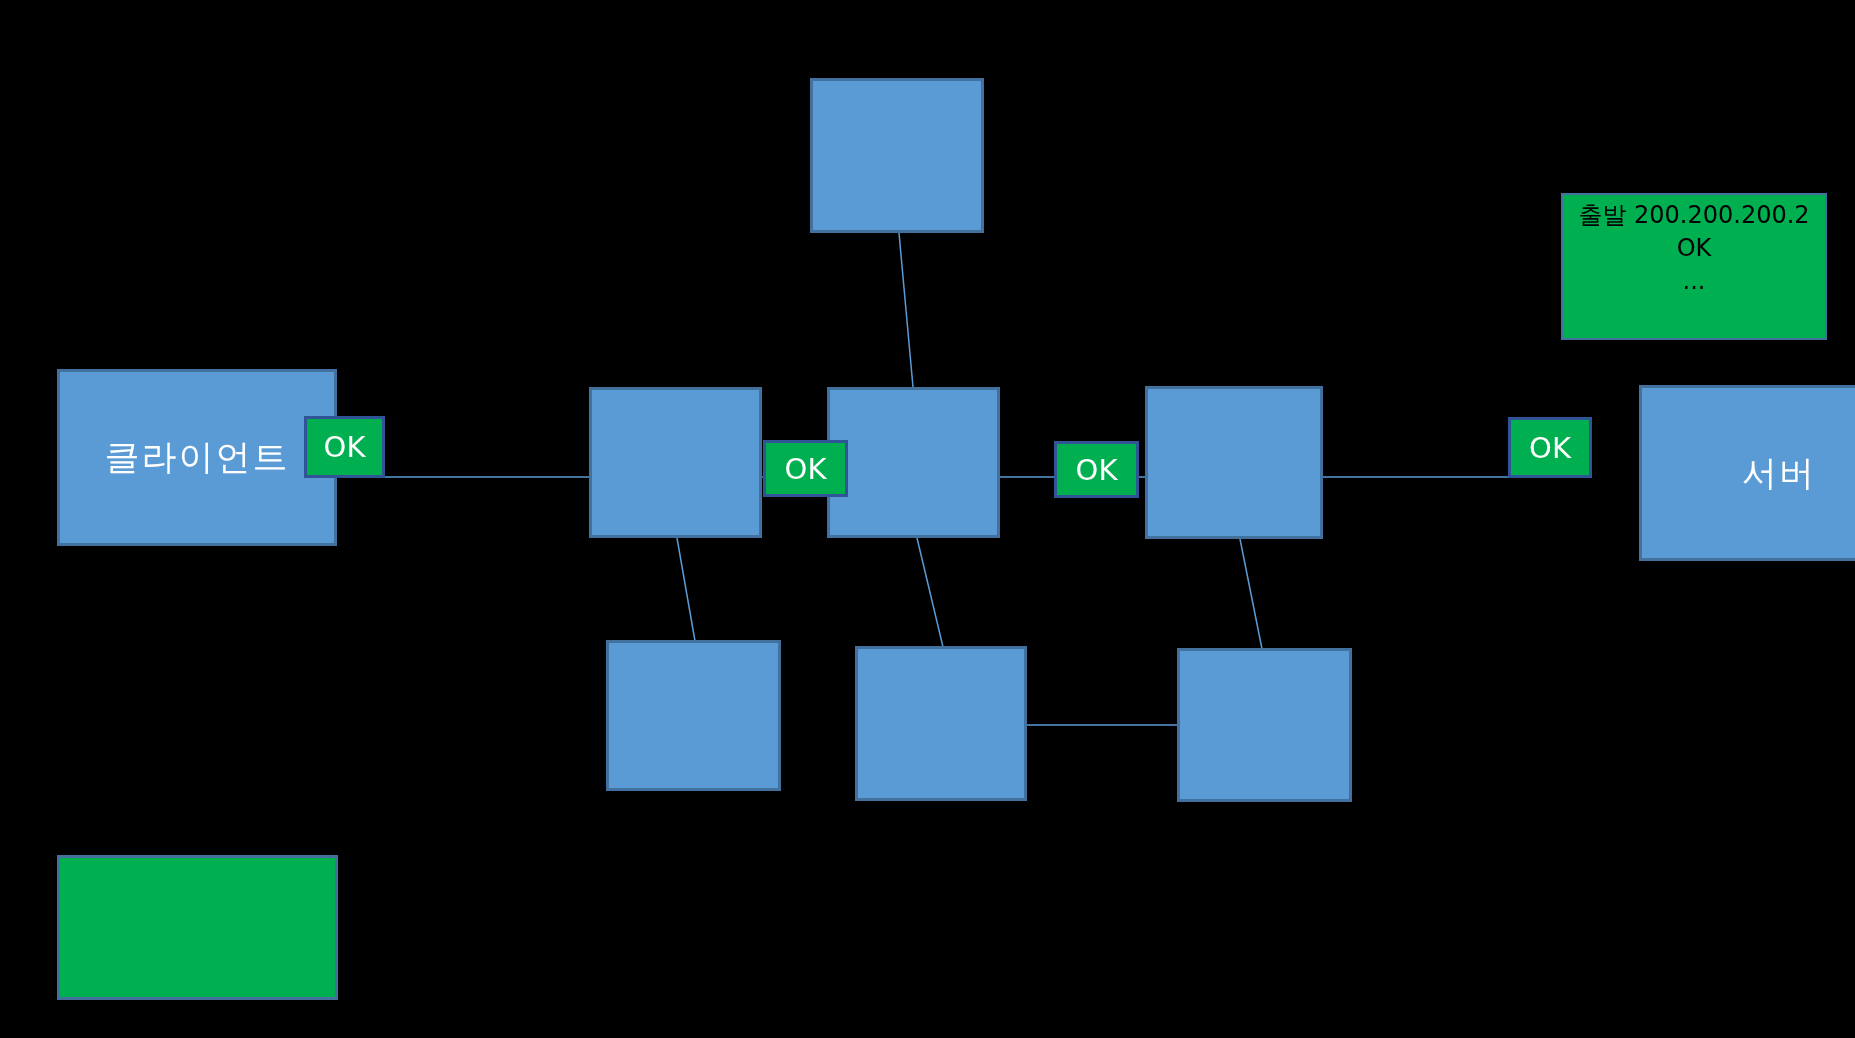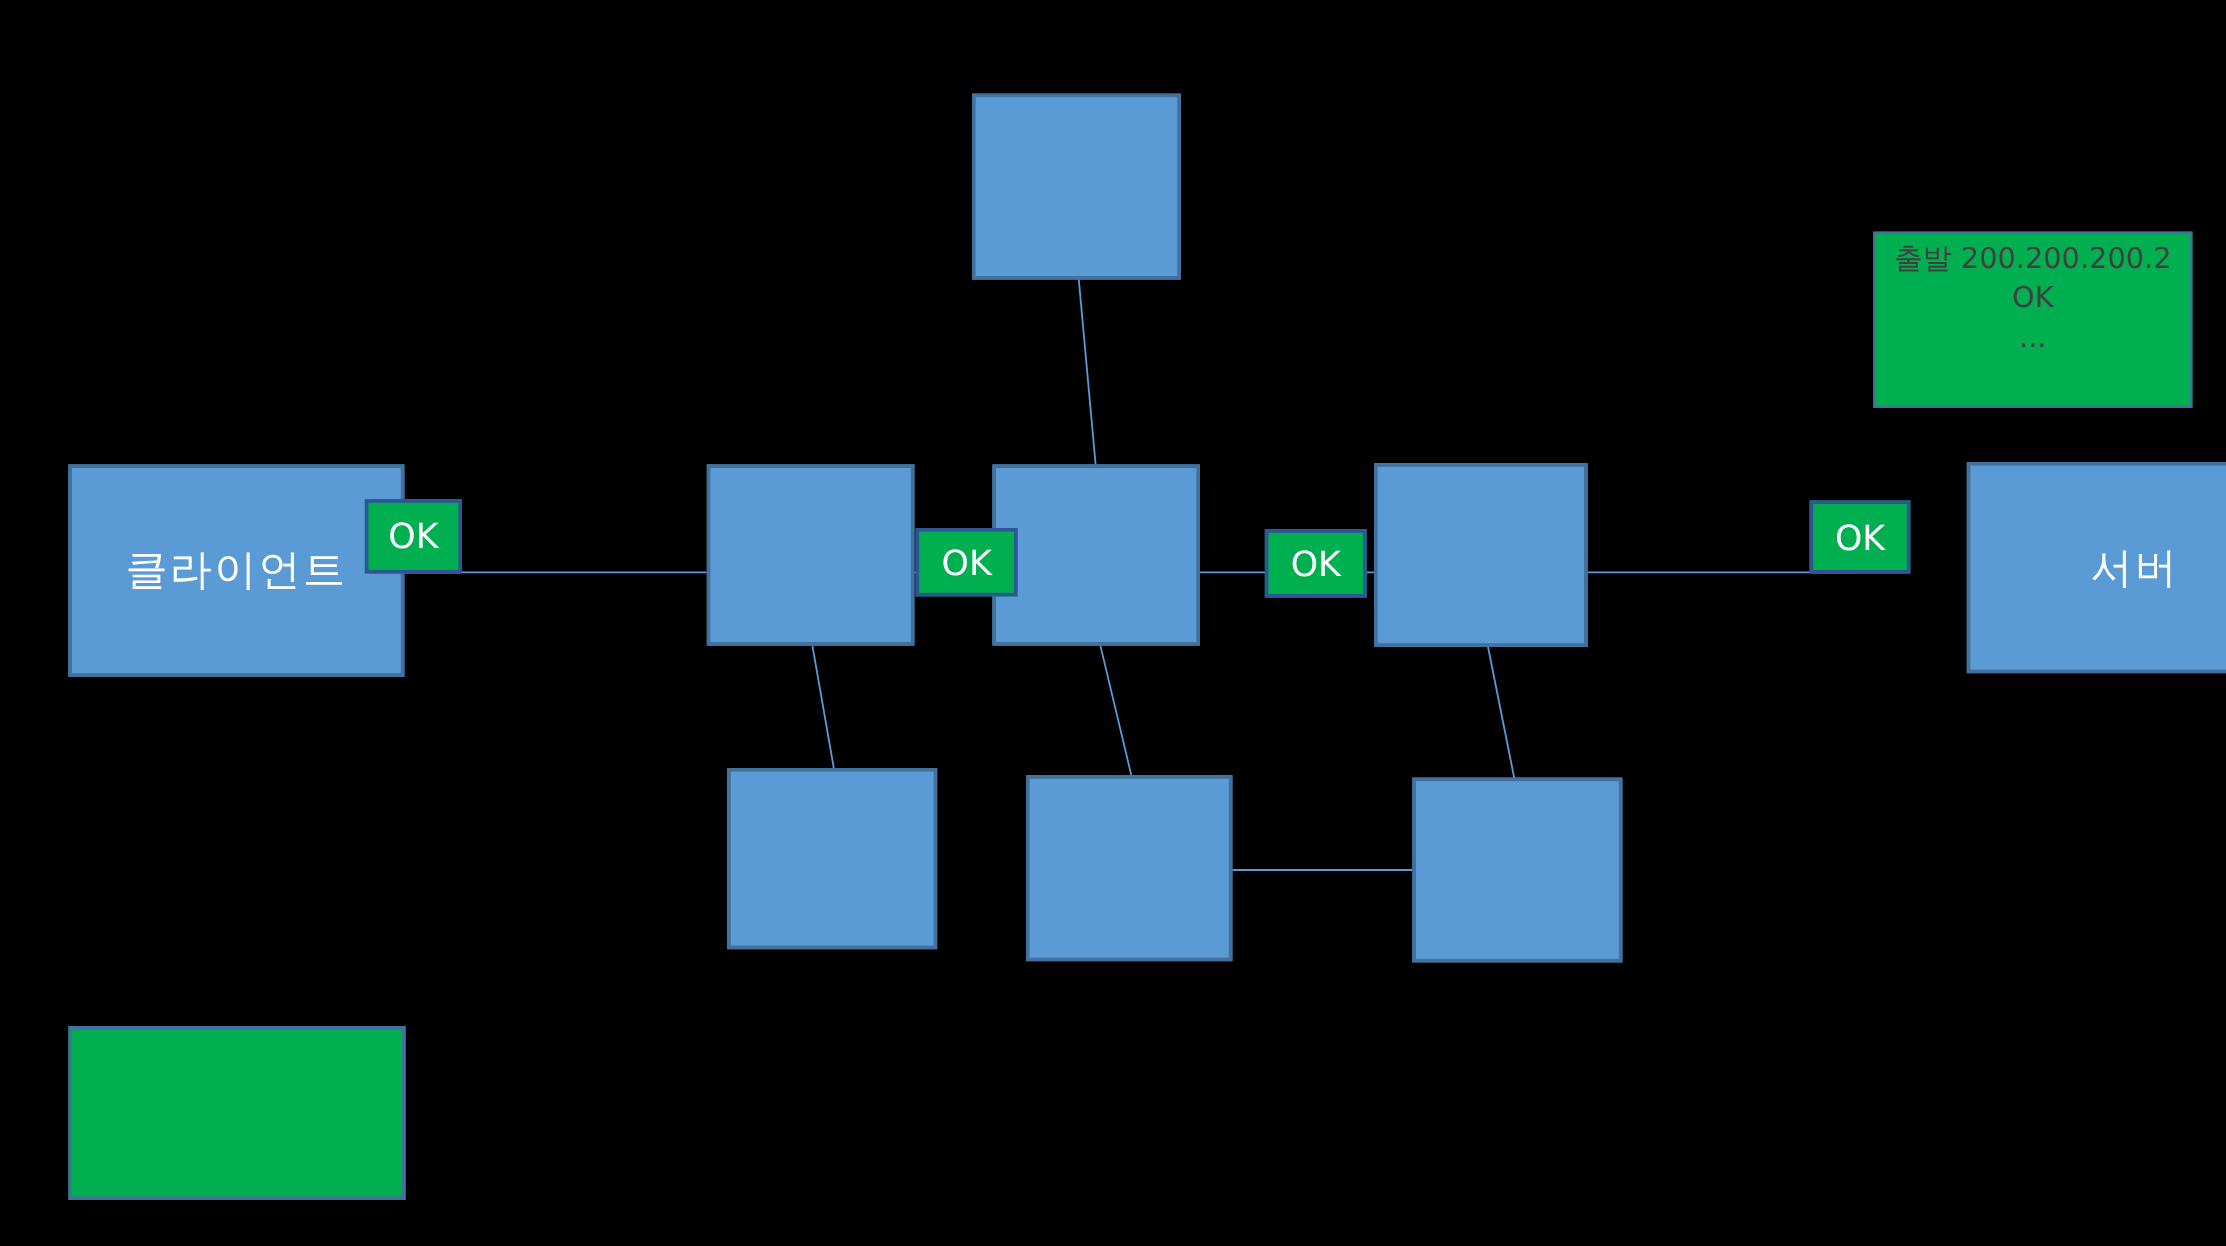--- a/index.html
+++ b/index.html
@@ -26,33 +26,33 @@
     background:#00B050;
     border:3px solid #2F5597;
     display:flex; align-items:center; justify-content:center;
     color:#ffffff; font-size:29px;
   }
   .info-box {
     position:absolute;
     left:1561px; top:193px; width:266px; height:147px;
     background:#00B050;
     border:2px solid #41719C;
-    color:#404040; font-size:24px; line-height:33px;
+    color:#000000; font-size:24px; line-height:33px;
     text-align:center; padding-top:4px;
     white-space:nowrap;
   }
   .green-box {
     position:absolute;
     left:57px; top:855px; width:281px; height:145px;
     background:#00B050;
     border:3px solid #41719C;
   }
 
   
-  #client  { left:57px;   top:387px; width:280px; height:177px; }
+  #client  { left:57px;   top:369px; width:280px; height:177px; }
   #server  { left:1639px; top:385px; width:280px; height:176px; }
   #topnode { left:810px;  top:78px;  width:174px; height:155px; }
   #router1 { left:589px;  top:387px; width:173px; height:151px; }
   #router2 { left:827px;  top:387px; width:173px; height:151px; }
   #router3 { left:1145px; top:386px; width:178px; height:153px; }
   #bottomA { left:606px;  top:640px; width:175px; height:151px; }
   #bottomB { left:855px;  top:646px; width:172px; height:155px; }
   #bottomC { left:1177px; top:648px; width:175px; height:154px; }
 
   

